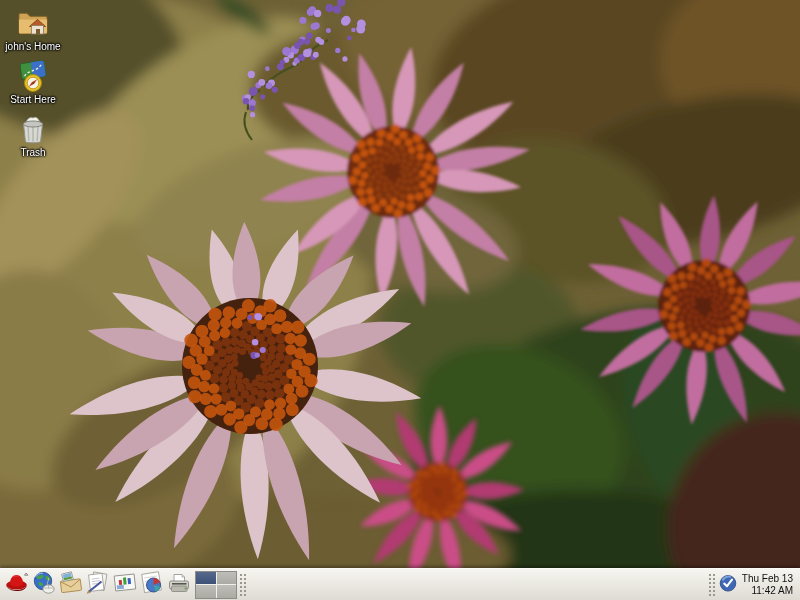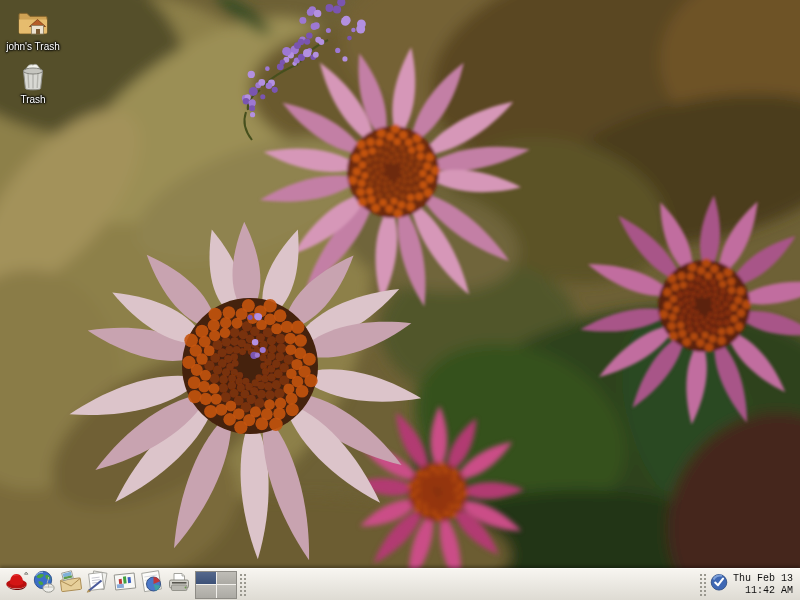--- a/index.html
+++ b/index.html
@@ -11,21 +11,21 @@
   .desktop-icons{position:absolute;left:1px;top:6px;width:66px;}
   .desktop-icon{width:64px;display:flex;flex-direction:column;align-items:center;
     margin-bottom:7px;cursor:default;}
   .desktop-icon svg{display:block;}
   .dlabel{margin-top:1px;font-size:10px;color:#ffffff;white-space:nowrap;
     text-shadow:0 1px 2px #000,1px 0 2px #000,-1px 0 2px #000,0 -1px 2px #000;}
 
   
   .panel{position:absolute;left:0;bottom:0;width:800px;height:32px;box-sizing:border-box;
     background:linear-gradient(#f7f5f0,#dedbd3);border-top:1px solid #fdfcfa;
-    box-shadow:0 -2px 3px rgba(0,0,0,.3);display:flex;align-items:center;padding:0 3px;font-family:Liberation Mono, monospace;}
+    box-shadow:0 -2px 3px rgba(0,0,0,.3);display:flex;align-items:center;padding:0 3px;}
   .launcher{width:27px;height:28px;display:flex;align-items:center;justify-content:center;}
   .ws{width:40px;height:26px;border:1px solid #8e8c86;margin-left:3px;background:#f2f0ec;
     display:grid;grid-template-columns:1fr 1fr;grid-template-rows:1fr 1fr;gap:1px;}
   .ws .cell{background:linear-gradient(#bfbdb7,#acaaa4);}
   .ws .cell.active{background:linear-gradient(#55688c,#3d5177);}
   .handle{width:7px;height:24px;margin:0 2px;
     background-image:radial-gradient(circle at 2px 2px,#9a988f 1px,rgba(0,0,0,0) 1.5px);
     background-size:4px 4px;}
   .spacer{flex:1;}
   .notify{margin:0 5px 0 2px;display:flex;align-items:center;}
@@ -606,23 +606,39 @@
     <div class="desktop-icon">
       <span>
         <svg width="36" height="34" viewBox="0 0 36 34">
           <path d="M4 9 C4 8 4.6 7.4 5.4 7.4 L12 7.4 L15 10.4 L30.5 10.4 C31.4 10.4 32 11 32 11.9 L32 26 C32 27 31.4 27.6 30.5 27.6 L5.4 27.6 C4.6 27.6 4 27 4 26 Z" fill="#cfa254" stroke="#8a6a30" stroke-width="1"></path>
           <path d="M4 13.5 L32 13.5 L32 26 C32 27 31.4 27.6 30.5 27.6 L5.4 27.6 C4.6 27.6 4 27 4 26 Z" fill="#e6bc6e"></path>
           <path d="M14.5 20.5 L22.5 13.5 L30.5 20.5 Z" fill="#b55c28" stroke="#7a3a14" stroke-width="0.8"></path>
           <rect x="16.5" y="19.5" width="12" height="8.5" fill="#ece2d0" stroke="#8a7a5a" stroke-width="0.8"></rect>
           <rect x="21" y="23" width="4" height="5" fill="#7a5a33"></rect>
         </svg>
       </span>
-      <span class="dlabel">john's Trash</span>
-    </div>
-
+      <span class="dlabel">john's Home</span>
+    </div>
+
+    <div class="desktop-icon">
+      <span>
+        <svg width="36" height="34" viewBox="0 0 36 34">
+          <g transform="rotate(-8 18 12)">
+            <rect x="6" y="3" width="24" height="16" rx="2" fill="#3f8f3f" stroke="#2a6028" stroke-width="1"></rect>
+            <path d="M17 3 H28 A2 2 0 0 1 30 5 V17 A2 2 0 0 1 28 19 H17 Z" fill="#3a70c8"></path>
+            <path d="M9 16 C13 10 20 14 27 7" stroke="#e9e9e0" stroke-width="1.4" fill="none" stroke-dasharray="2.5 2"></path>
+          </g>
+          <circle cx="18" cy="24" r="8.5" fill="#e8c228" stroke="#a8860f" stroke-width="1"></circle>
+          <circle cx="18" cy="24" r="5.8" fill="#f6f2e0" stroke="#b09018" stroke-width="0.8"></circle>
+          <path d="M13.8 27.8 L16.8 23.2 L22.2 20.2 L19.2 24.8 Z" fill="#c03030"></path>
+          <circle cx="18" cy="24" r="1.1" fill="#6a5208"></circle>
+        </svg>
+      </span>
+      <span class="dlabel">Start Here</span>
+    </div>
 
     <div class="desktop-icon">
       <span>
         <svg width="36" height="34" viewBox="0 0 36 34">
           <path d="M12 8.5 C13 6 16 5 18 6 C20 4.6 23 5.6 23.5 8 C25 8.6 25.2 10.6 23.6 11.2 C20 12.4 14 12.3 12.2 10.8 C11 10.1 11.1 9 12 8.5 Z" fill="#f4f4ee" stroke="#9a9a92" stroke-width="0.8"></path>
           <path d="M8.5 12 L10.4 29.5 C10.5 31.3 25.5 31.3 25.6 29.5 L27.5 12 Z" fill="#d8d8d3" stroke="#8e8e88" stroke-width="1"></path>
           <path d="M13 13.5 L13.8 29" stroke="#b4b4ae" stroke-width="1.4" fill="none"></path>
           <path d="M18 13.8 L18 29.4" stroke="#b4b4ae" stroke-width="1.4" fill="none"></path>
           <path d="M23 13.5 L22.2 29" stroke="#b4b4ae" stroke-width="1.4" fill="none"></path>
           <ellipse cx="18" cy="12" rx="9.7" ry="3" fill="#c6c6c0" stroke="#84847e" stroke-width="1"></ellipse>

